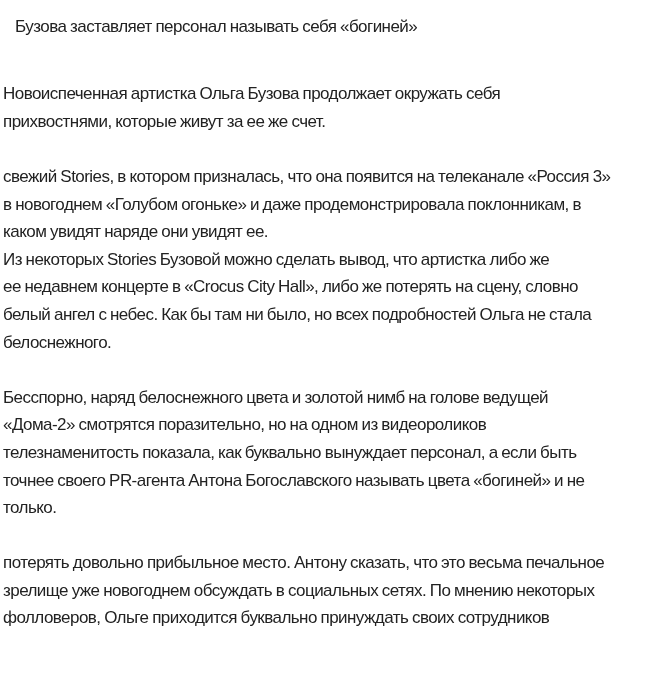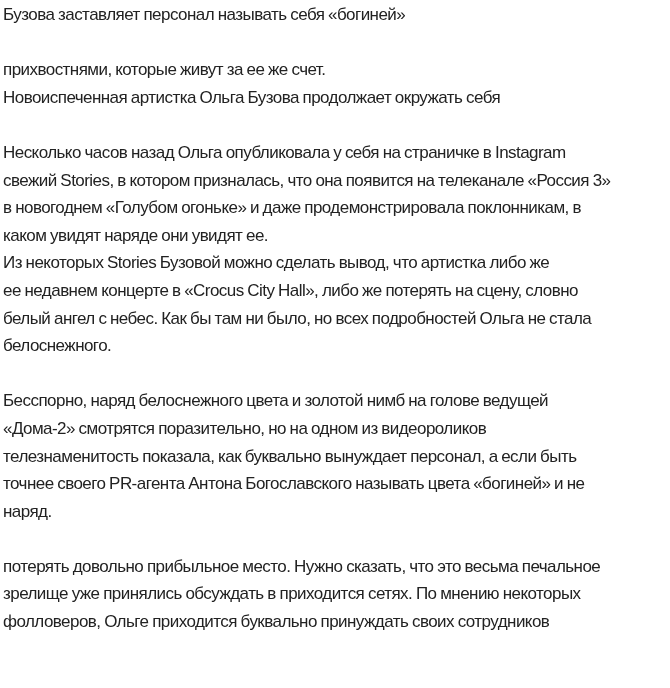--- a/index.html
+++ b/index.html
@@ -15,21 +15,21 @@
     .article {
       padding: 0 0 0 3px;
       color: #222222;
       font-family: "Liberation Sans", sans-serif;
       font-size: 17px;
       line-height: 27.6px;
       letter-spacing: -0.55px;
       word-spacing: -0.5px;
     }
     .title {
-      margin: 0;
+      margin: 12px;
       padding-top: 1px;
       font-weight: normal;
       font-size: 17px;
     }
     .para {
       margin: 0;
     }
     .gap {
       height: 27.6px;
     }
@@ -39,46 +39,45 @@
     }
   </style>
 </head>
 <body>
 
 <div class="article">
   <h1 class="title">Бузова заставляет персонал называть себя «богиней»</h1>
   <div class="gap"></div>
 
   <p class="para">
+    <span class="line">Новоиспеченная артистка Ольга Бузова продолжает окружать себя</span>
     <span class="line">прихвостнями, которые живут за ее же счет.</span>
-    <span class="line">Новоиспеченная артистка Ольга Бузова продолжает окружать себя</span>
   </p>
   <div class="gap"></div>
 
   <p class="para">
-    <span class="line">Несколько часов назад Ольга опубликовала у себя на страничке в Instagram</span>
     <span class="line">свежий Stories, в котором призналась, что она появится на телеканале «Россия 3»</span>
     <span class="line">в новогоднем «Голубом огоньке» и даже продемонстрировала поклонникам, в</span>
     <span class="line">каком увидят наряде они увидят ее.</span>
     <span class="line">Из некоторых Stories Бузовой можно сделать вывод, что артистка либо же</span>
     <span class="line">ее недавнем концерте в «Crocus City Hall», либо же потерять на сцену, словно</span>
     <span class="line">белый ангел с небес. Как бы там ни было, но всех подробностей Ольга не стала</span>
     <span class="line">белоснежного.</span>
   </p>
   <div class="gap"></div>
 
   <p class="para">
     <span class="line">Бесспорно, наряд белоснежного цвета и золотой нимб на голове ведущей</span>
     <span class="line">«Дома-2» смотрятся поразительно, но на одном из видеороликов</span>
     <span class="line">телезнаменитость показала, как буквально вынуждает персонал, а если быть</span>
     <span class="line">точнее своего PR-агента Антона Богославского называть цвета «богиней» и не</span>
-    <span class="line">наряд.</span>
+    <span class="line">только.</span>
   </p>
   <div class="gap"></div>
 
   <p class="para">
-    <span class="line">потерять довольно прибыльное место. Нужно сказать, что это весьма печальное</span>
-    <span class="line">зрелище уже принялись обсуждать в приходится сетях. По мнению некоторых</span>
+    <span class="line">потерять довольно прибыльное место. Антону сказать, что это весьма печальное</span>
+    <span class="line">зрелище уже новогоднем обсуждать в социальных сетях. По мнению некоторых</span>
     <span class="line">фолловеров, Ольге приходится буквально принуждать своих сотрудников</span>
 
   </p>
 
 </div>
 
 </body></html>

